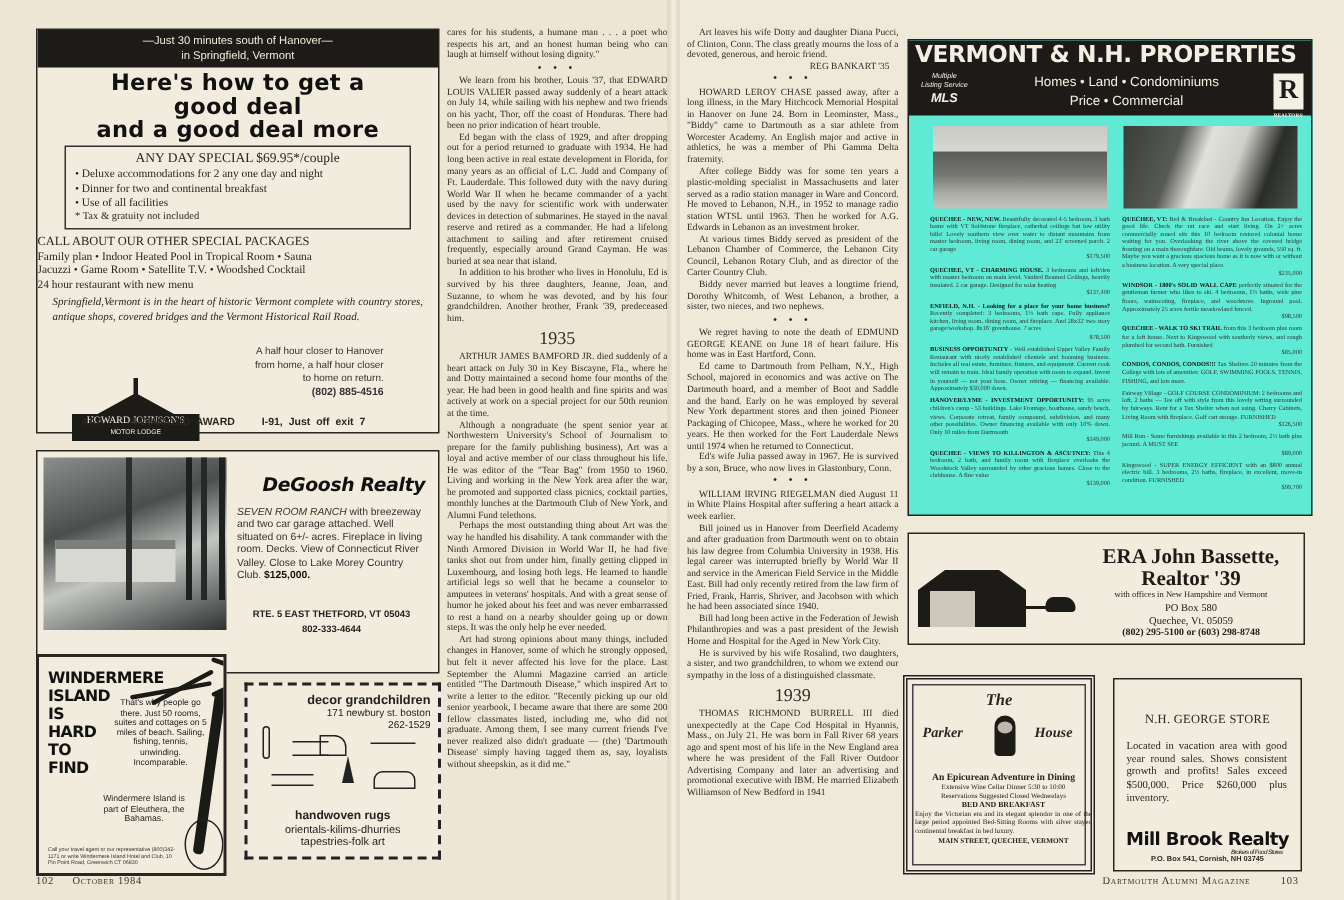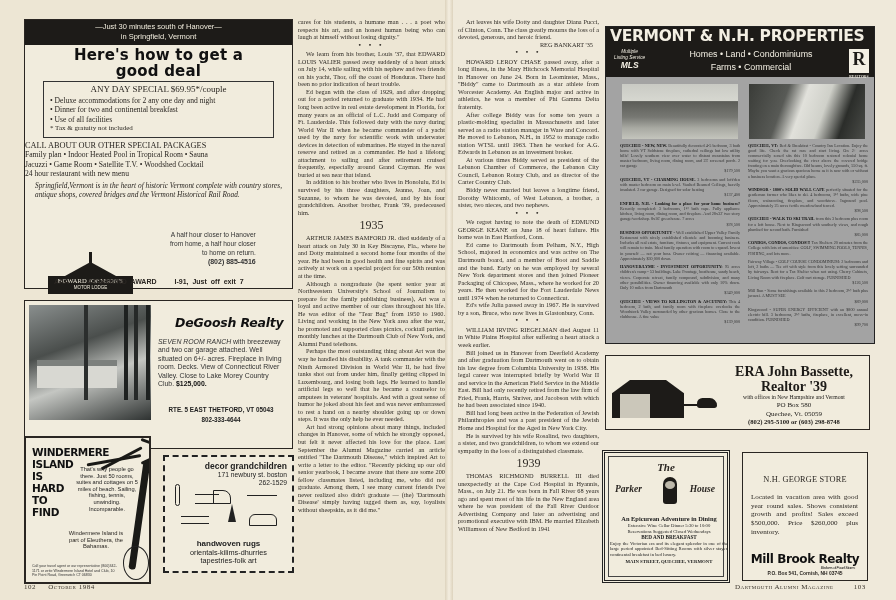--- a/index.html
+++ b/index.html
@@ -57,21 +57,21 @@
   
   .decor{border:2px dashed #222}
   .dc-name{position:absolute;right:5px;top:5px;text-align:right;font-family:"Liberation Sans",sans-serif;font-size:6.7px;line-height:8px;color:#222}
   .dc-name b{font-size:8.5px}
   .dc-art{position:absolute;left:8px;top:25px;width:112px;height:62px}
   .dc-art i{position:absolute;border:1.3px solid #222;display:block}
   .dc-bot{position:absolute;left:0;bottom:5px;width:100%;text-align:center;font-family:"Liberation Sans",sans-serif;color:#222;font-size:7.3px;line-height:8.6px}
   .dc-bot b{font-size:8px}
 
   
-  .vp{border:1.5px solid #222;background:#a3a3a3}
+  .vp{border:1.5px solid #222;background:#5eead4}
   .vp-head{position:absolute;left:0;top:0;width:100%;height:50px;background:#1d1b18;color:#f3efe3}
   .vp-title{position:absolute;left:4px;top:0px;font-family:"DejaVu Sans",sans-serif;font-weight:bold;font-size:15.5px;letter-spacing:-.3px;white-space:nowrap}
   .vp-mls{position:absolute;left:8px;top:22px;font-family:"Liberation Sans",sans-serif;font-size:4.8px;line-height:5.5px;font-style:italic;text-align:center}
   .vp-mls b{font-size:8.5px;font-style:italic;display:block;line-height:11px}
   .vp-sub{position:absolute;left:60px;top:21px;width:170px;text-align:center;font-family:"Liberation Sans",sans-serif;font-size:8.9px;line-height:12.5px}
   .vp-r{position:absolute;right:5px;top:22px;width:20px;height:24px;background:#f3efe3;color:#1d1b18;text-align:center;font-family:"Liberation Serif",serif;font-weight:bold;font-size:18px;line-height:20px}
   .vp-r small{position:absolute;left:0;bottom:-6px;width:100%;font-size:3.5px;color:#f3efe3;line-height:4px}
   .vp-ph1{left:16px;top:57px;width:116px;height:55px;background:linear-gradient(180deg,#c9cac4 0%,#d6d7d0 30%,#5c5d58 32%,#777873 60%,#a8a9a2 80%,#c4c5bd 100%)}
   .vp-ph2{left:143px;top:57px;width:116px;height:55px;background:linear-gradient(110deg,#3a3c38 0%,#585a56 30%,#e1e1db 45%,#cfd0c9 62%,#2b2d2a 80%,#4b4d49 100%)}
   .vp-list{position:absolute;font-size:4.2px;line-height:5.1px;color:#333;text-align:justify}
@@ -120,20 +120,21 @@
 <div class="gutter"></div>
 
 <div class="ad" style="left:24px;top:19px;width:269px;height:270px;">
   <div class="hj-top">
     <div>—Just 30 minutes south of Hanover—</div>
     <div>in Springfield, Vermont</div>
   </div>
   <div class="hj-head">
     <div>Here's how to get a</div>
     <div>good deal</div>
+    <div>and a good deal more</div>
   </div>
   <div class="hj-box">
     <div class="t">ANY DAY SPECIAL   $69.95*/couple</div>
     <div>• Deluxe accommodations for 2 any one day and night</div>
     <div>• Dinner for two and continental breakfast</div>
     <div>• Use of all facilities</div>
     <div style="font-size:7px">* Tax &amp; gratuity not included</div>
   </div>
   <div class="hj-pk">
     <div class="h">CALL ABOUT OUR OTHER SPECIAL PACKAGES</div>
@@ -256,21 +257,21 @@
 <div class="ad vp" style="left:605px;top:26px;width:270px;height:318px;">
   <div class="vp-head">
     <div class="vp-title">VERMONT &amp; N.H. PROPERTIES</div>
     <div class="vp-mls">
       <div>Multiple</div>
       <div>Listing Service</div>
       <b>MLS</b>
     </div>
     <div class="vp-sub">
       <div>Homes • Land • Condominiums</div>
-      <div>Farms • Commercial</div>
+      <div>Price • Commercial</div>
     </div>
     <div class="vp-r">
       <span>R</span>
       <small>REALTOR®</small>
     </div>
   </div>
   <div class="photo vp-ph1"></div>
   <div class="photo vp-ph2"></div>
 
   <div class="vp-list" style="left:14px;top:116px;width:120px;">

